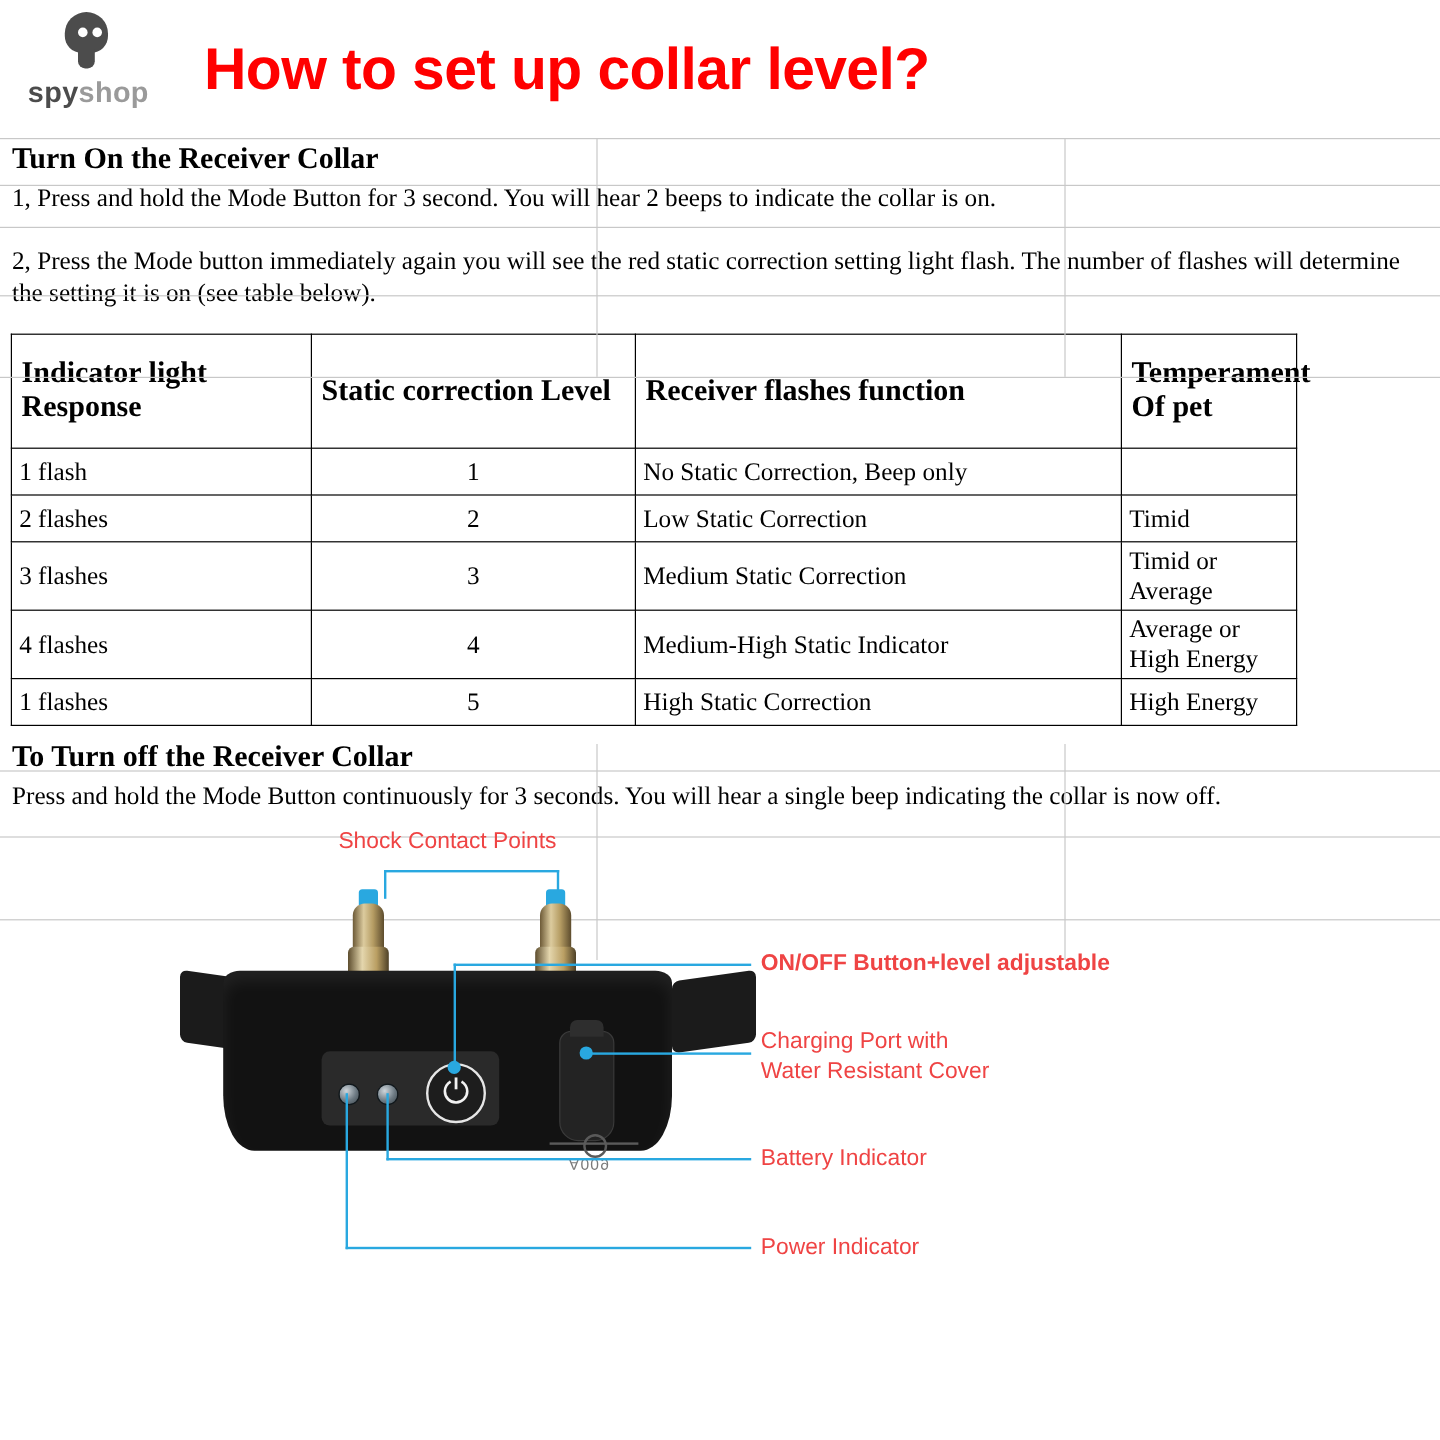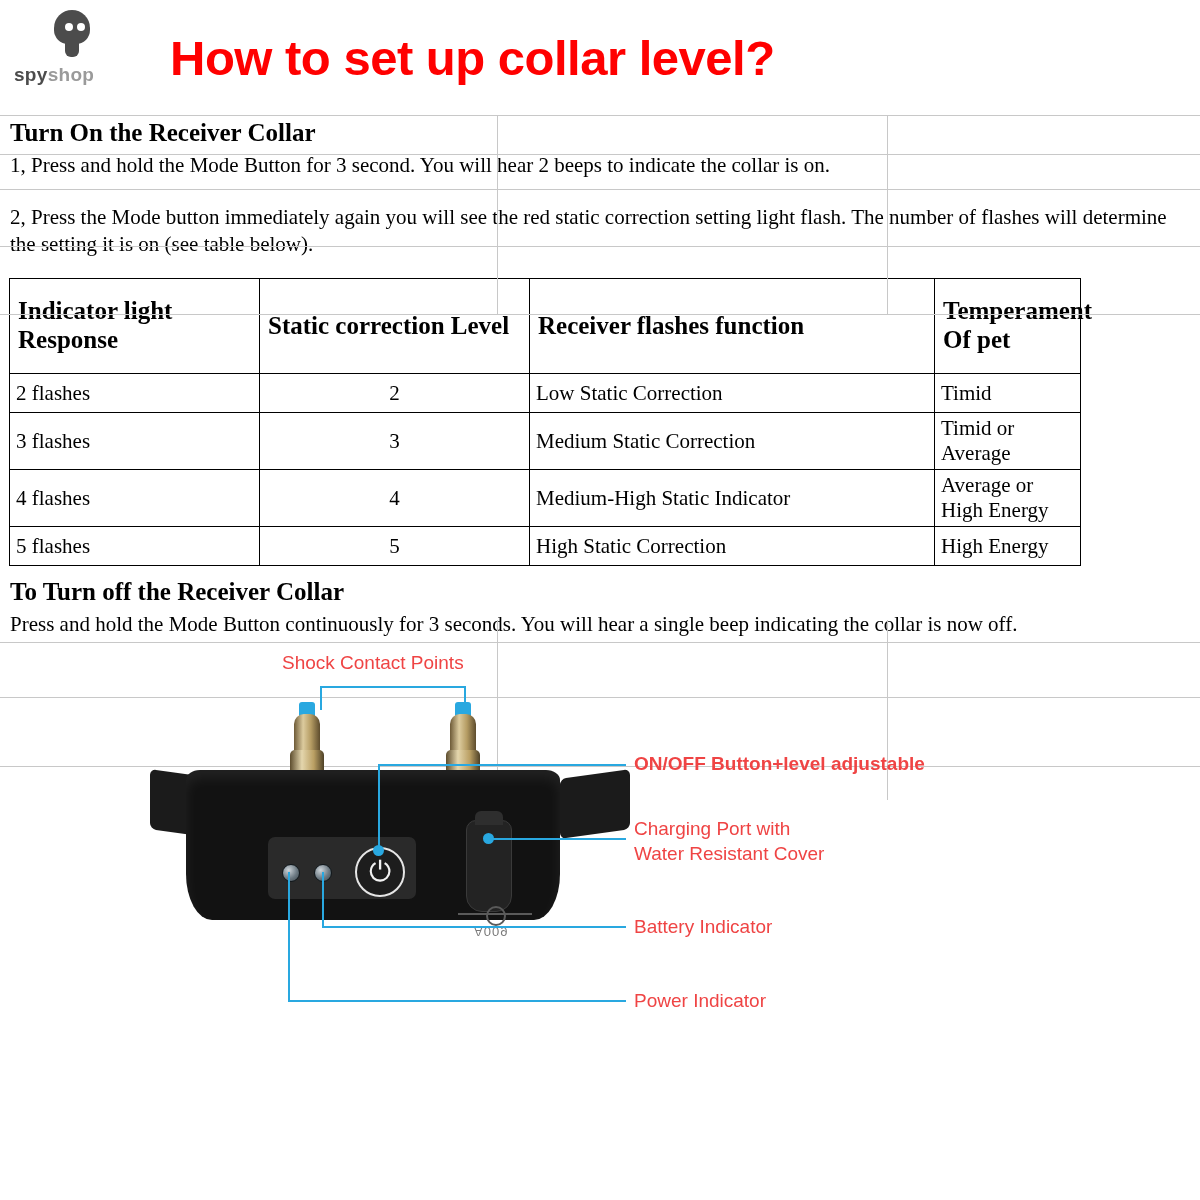--- a/index.html
+++ b/index.html
@@ -61,23 +61,23 @@
     width: 14px;
     height: 16px;
     background: #4c4c4c;
     border-radius: 0 0 6px 6px;
   }
   .logo-text {
     position: absolute;
     left: 0;
     top: 56px;
     width: 110px;
-    text-align: left;
+    text-align: right;
     font-family: "Liberation Sans", sans-serif;
-    font-size: 19px;
+    font-size: 24px;
     letter-spacing: .3px;
   }
   .logo-text .spy { color: #4c4c4c; font-weight: 700; }
   .logo-text .shop { color: #9a9a9a; font-weight: 700; }
 
   .main-title {
     position: absolute;
     left: 170px;
     top: 30px;
     font-family: "Liberation Sans", sans-serif;
@@ -368,39 +368,45 @@
     <thead>
       <tr>
         <th style="width:235px;">Indicator light Response</th>
         <th style="width:255px;">Static correction Level</th>
         <th style="width:390px;">Receiver flashes function</th>
         <th>Temperament Of pet</th>
       </tr>
     </thead>
     <tbody>
       <tr>
+        <td>1 flash</td>
+        <td class="center">1</td>
+        <td>No Static Correction, Beep only</td>
+        <td></td>
+      </tr>
+      <tr>
         <td>2 flashes</td>
         <td class="center">2</td>
         <td>Low Static Correction</td>
         <td>Timid</td>
       </tr>
       <tr>
         <td>3 flashes</td>
         <td class="center">3</td>
         <td>Medium Static Correction</td>
         <td>Timid or Average</td>
       </tr>
       <tr>
         <td>4 flashes</td>
         <td class="center">4</td>
         <td>Medium-High Static Indicator</td>
         <td>Average or High Energy</td>
       </tr>
       <tr>
-        <td>5 flashes</td>
+        <td>1 flashes</td>
         <td class="center">5</td>
         <td>High Static Correction</td>
         <td>High Energy</td>
       </tr>
     </tbody>
   </table>
 
   <div style="height:8px;"></div>
   <div class="section-title">To Turn off the Receiver Collar</div>
   <div class="para">Press and hold the Mode Button continuously for 3 seconds. You will hear a single beep indicating the collar is now off.</div>

